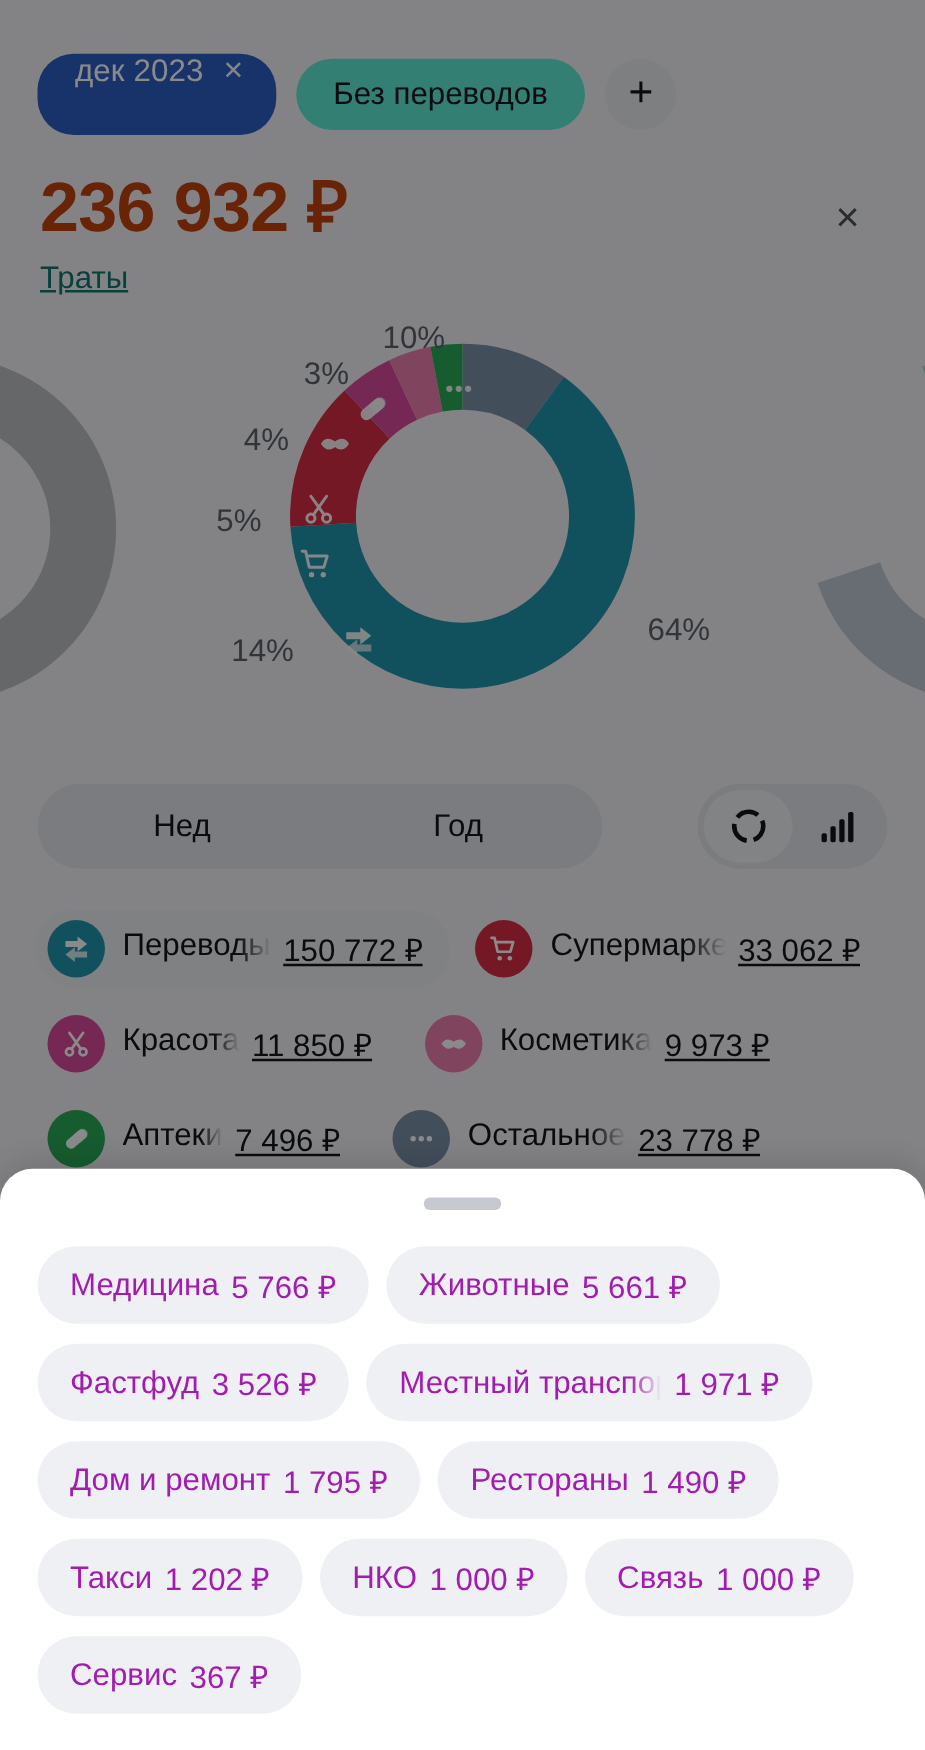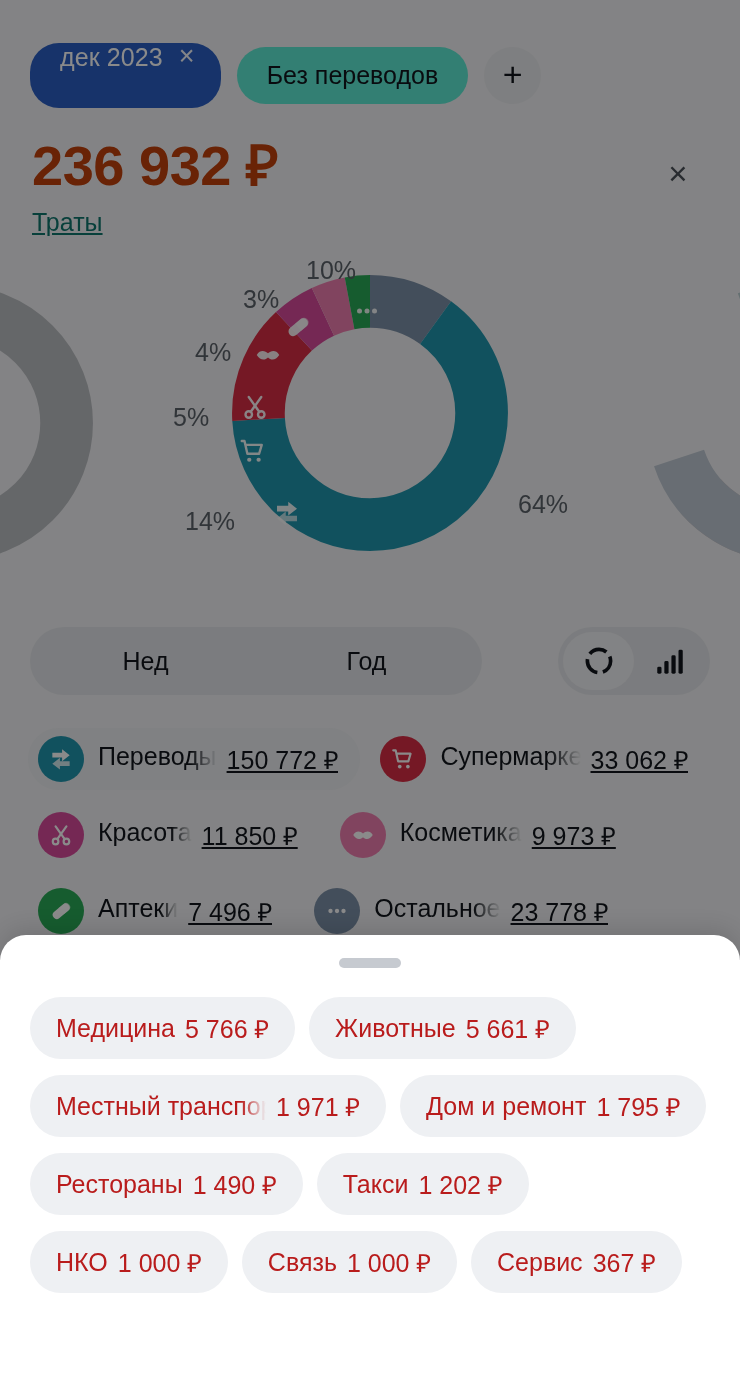--- a/index.html
+++ b/index.html
@@ -255,21 +255,21 @@
     gap: 16px 14px;
   }
   .sheet-chip {
     display: flex;
     align-items: center;
     height: 62px;
     padding: 0 26px;
     border-radius: 31px;
     background: #eef0f3;
     font-size: 25px;
-    color: #b91c1c;
+    color: #a21caf;
     white-space: nowrap;
     overflow: hidden;
   }
   .sheet-chip .label {
     max-width: 210px;
     overflow: hidden;
     -webkit-mask-image: linear-gradient(to right, #000 88%, transparent 100%);
             mask-image: linear-gradient(to right, #000 88%, transparent 100%);
   }
   .sheet-chip .label.full {
@@ -518,20 +518,24 @@
       <div class="sheet-chip">
         <span class="label full">Медицина</span>
         <span class="val">5 766 ₽</span>
       </div>
       <div class="sheet-chip">
         <span class="label full">Животные</span>
         <span class="val">5 661 ₽</span>
       </div>
 
       <div class="sheet-chip">
+        <span class="label full">Фастфуд</span>
+        <span class="val">3 526 ₽</span>
+      </div>
+      <div class="sheet-chip">
         <span class="label">Местный транспорт</span>
         <span class="val">1 971 ₽</span>
       </div>
 
       <div class="sheet-chip">
         <span class="label full">Дом и ремонт</span>
         <span class="val">1 795 ₽</span>
       </div>
       <div class="sheet-chip">
         <span class="label full">Рестораны</span>

